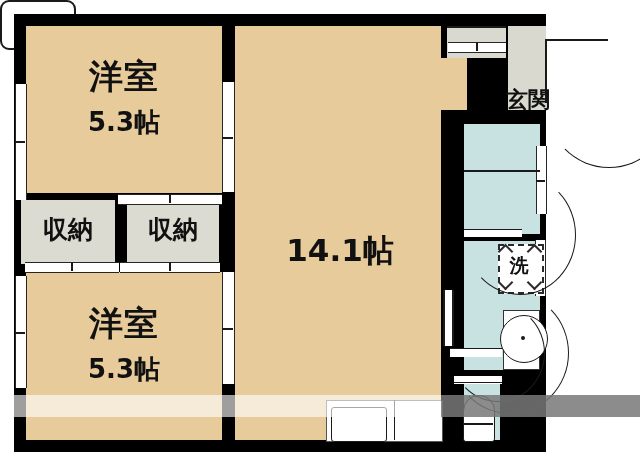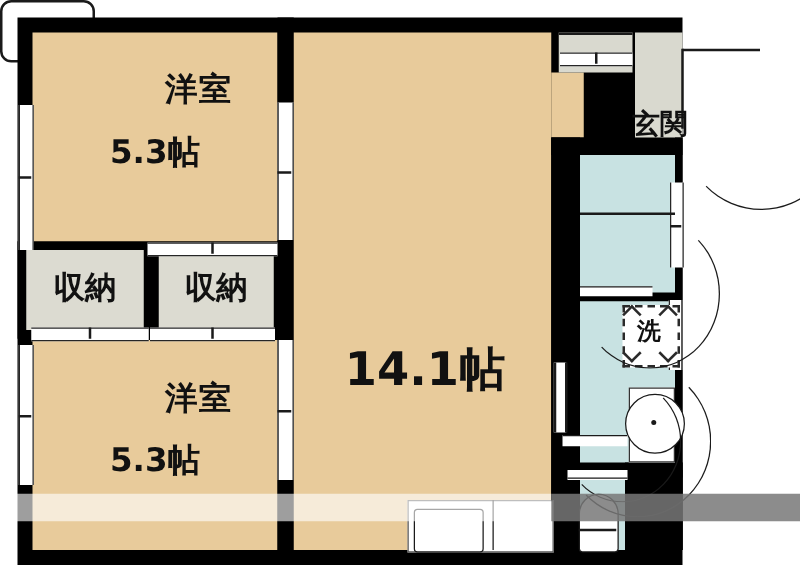--- a/index.html
+++ b/index.html
@@ -20,24 +20,24 @@
   .white{background:#ffffff;}
   .wall{background:#000000;}
   .tub{background:#ffffff;border:2px solid #1a1a1a;border-radius:9px;}
   
   .lbl{
     position:absolute;color:#111;text-align:center;
     font-weight:bold;line-height:1.08;
     white-space:nowrap;
     font-family:"DejaVu Sans","Liberation Sans",sans-serif;
   }
-  .room-name{font-size:26px;letter-spacing:1px;text-align:right;}
+  .room-name{font-size:34px;letter-spacing:1px;}
   .room-size{font-size:26px;letter-spacing:0px;}
   .ldk-name{font-size:31px;letter-spacing:2px;}
-  .ldk-size{font-size:37px;margin-top:42px;}
+  .ldk-size{font-size:31px;}
   .closet-lbl{font-size:25px;letter-spacing:0px;}
   .genkan-lbl{font-size:22px;letter-spacing:0px;}
   .sen-lbl{font-size:19px;}
   
   .ln{position:absolute;background:#1a1a1a;}
   .lnw{position:absolute;background:#ffffff;}
   
   .win-v{position:absolute;background:#ffffff;border-left:1.5px solid #262626;border-right:1.5px solid #262626;}
   .win-h{position:absolute;background:#ffffff;border-top:1.5px solid #262626;border-bottom:1.5px solid #262626;}
   .arc-br{position:absolute;border:1.6px solid #1a1a1a;border-radius:50%;

